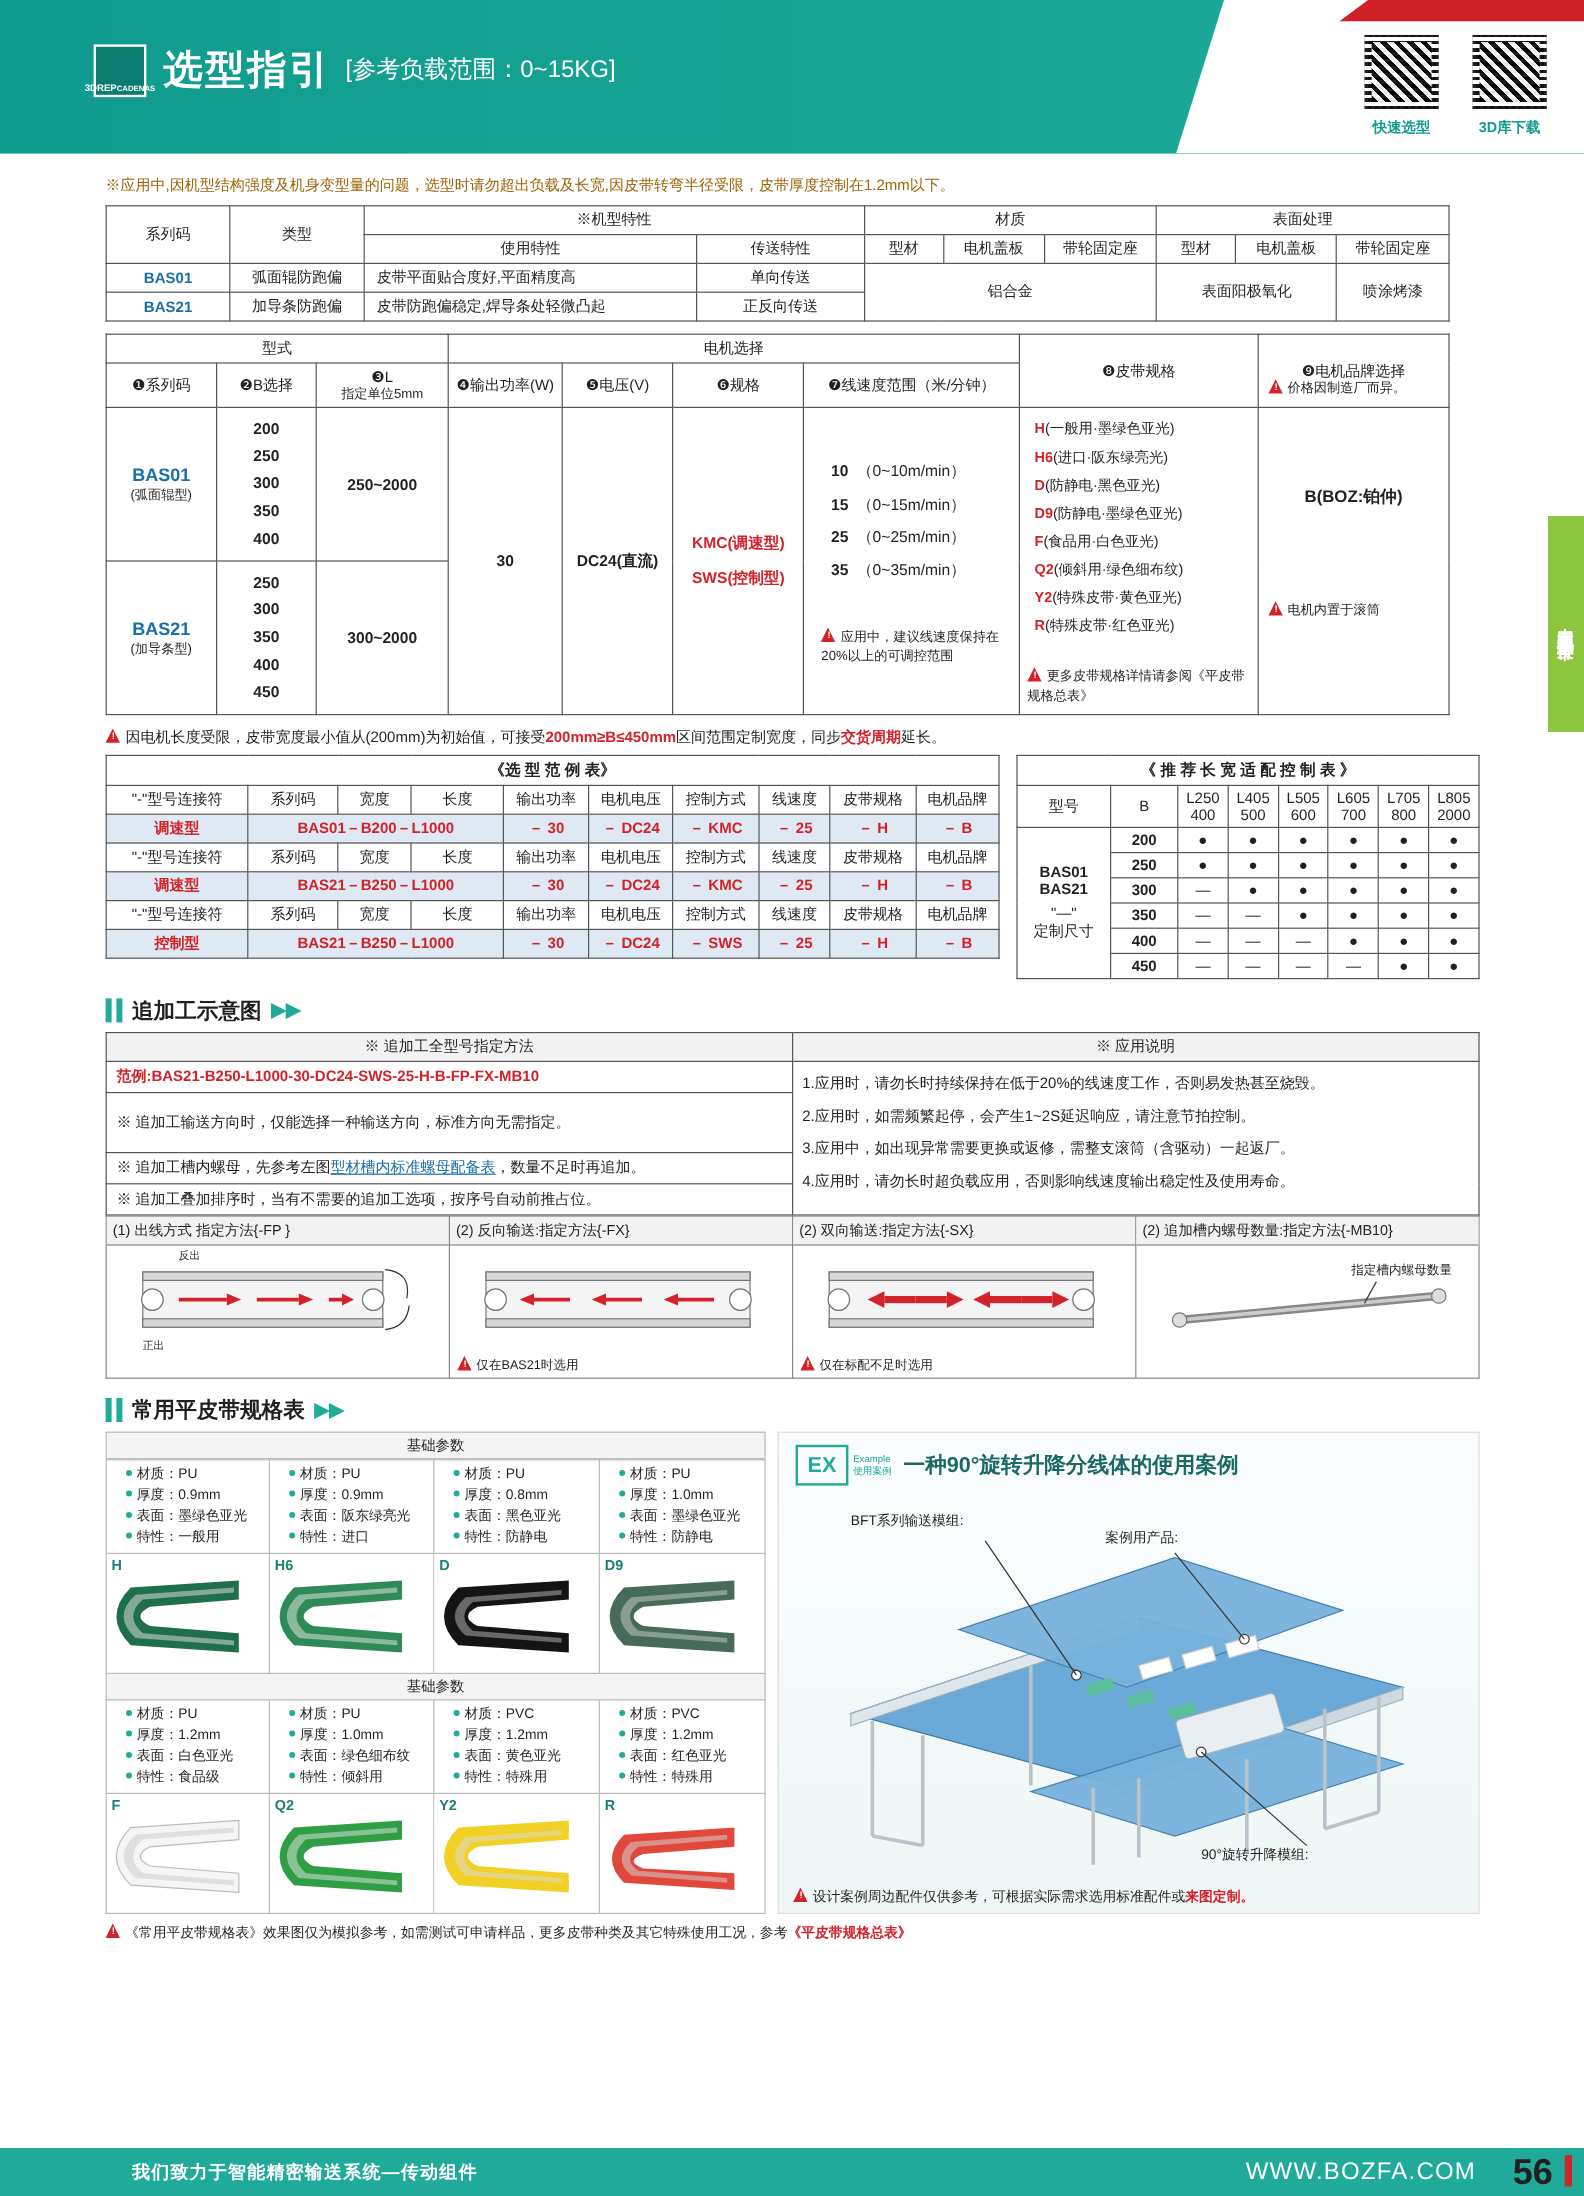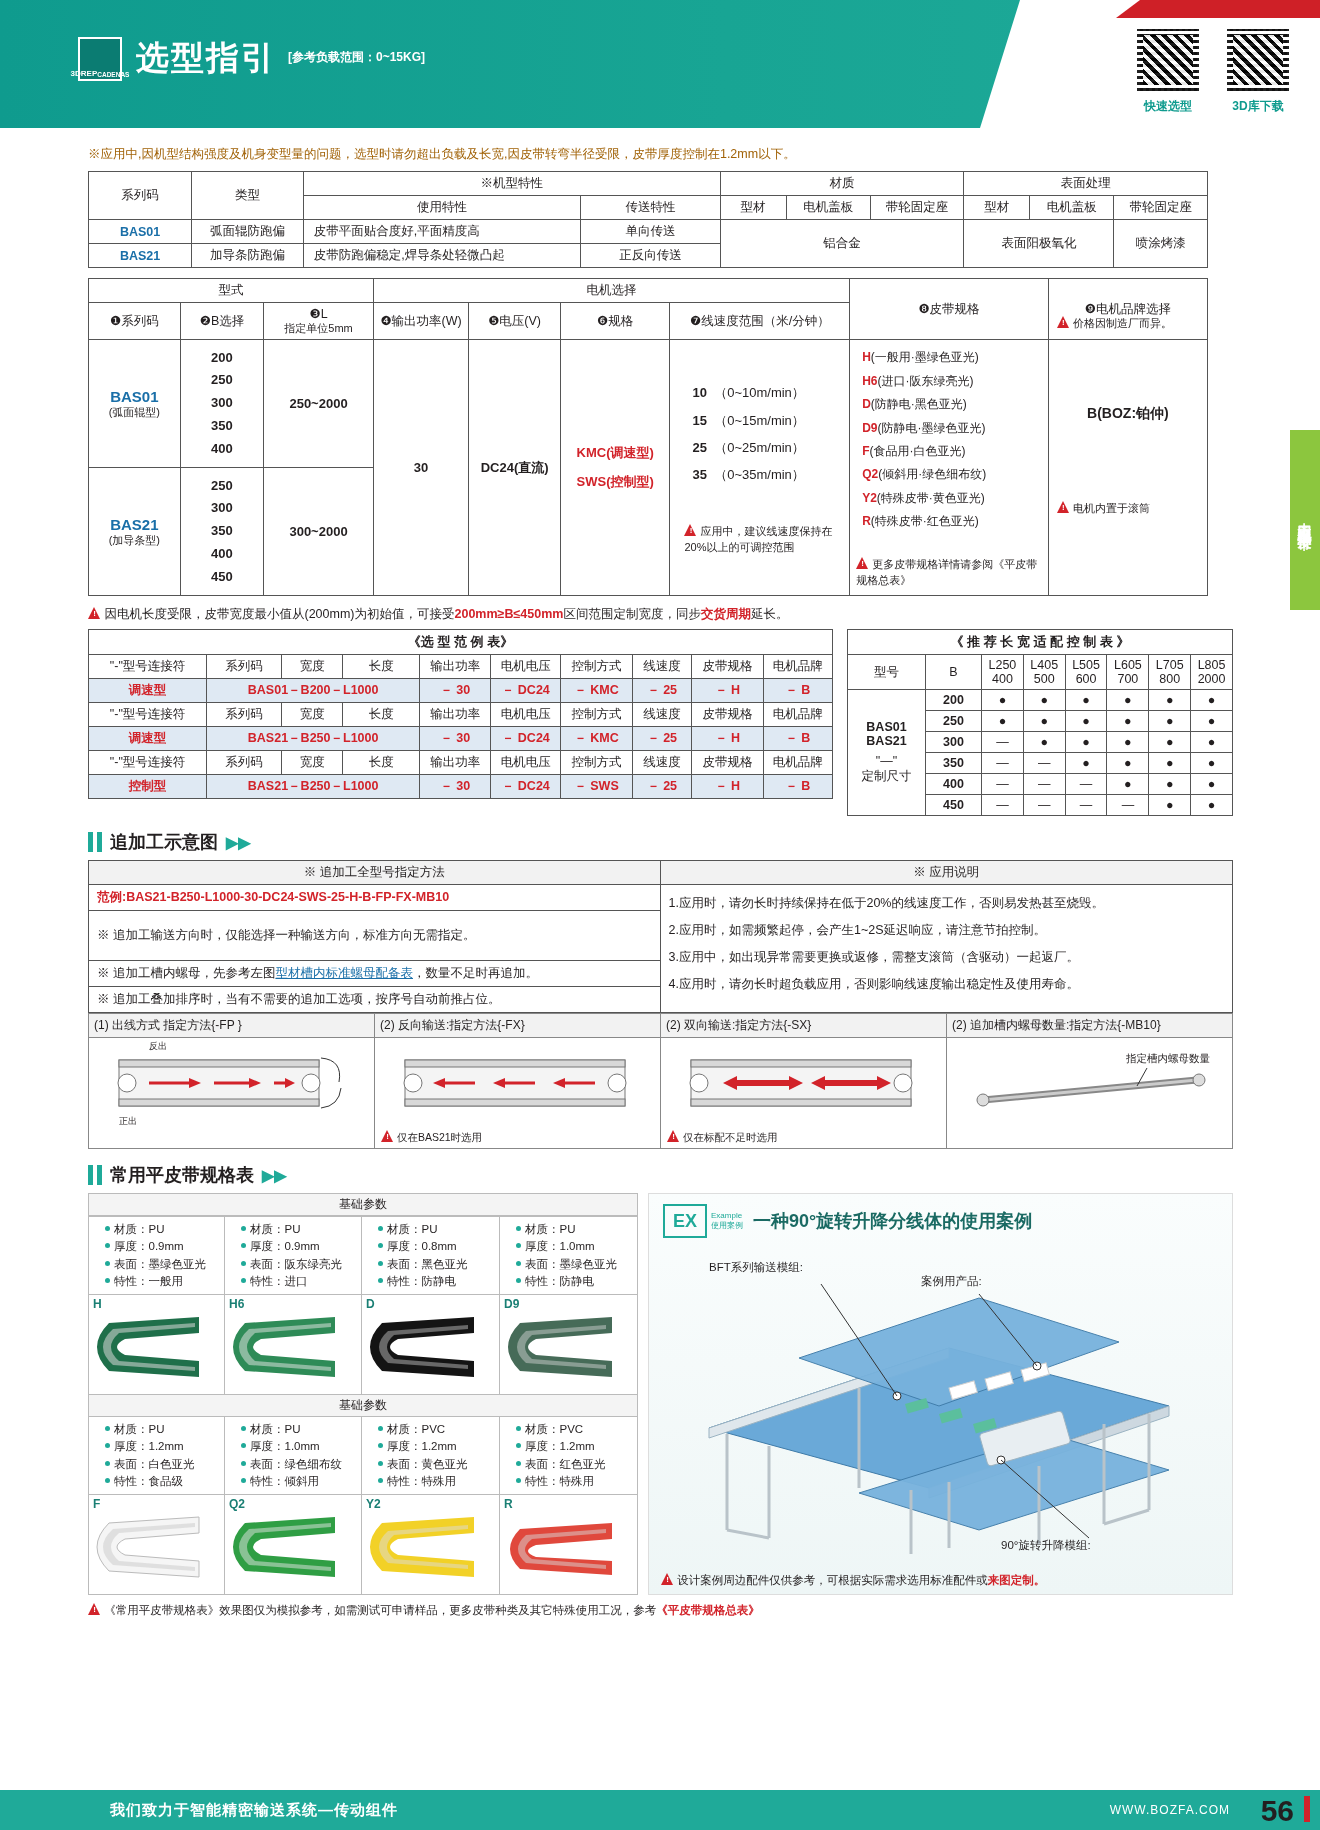--- a/index.html
+++ b/index.html
@@ -23,21 +23,21 @@
   .logo-box {
     width:44px; height:44px; background:#0b7c72; border:2px solid #fff;
     display:flex; flex-direction:row; align-items:flex-end; justify-content:center;
     color:#fff; font-size:8px; line-height:1.1; font-weight:bold;
   }
   .logo-box .l1{ font-size:8px; letter-spacing:0; }
   .logo-box .l2{ font-size:6.5px; }
   .banner-title {
     color:#fff; font-size:33px; font-weight:bold; margin-left:14px; letter-spacing:2px;
   }
-  .banner-sub { color:#fff; font-size:12px; margin-left:12px; padding-bottom:2px;font-weight:bold;}
+  .banner-sub { color:#fff; font-size:20px; margin-left:12px; padding-bottom:2px;}
   .banner-white {
     position:absolute; right:0; top:0; width:340px; height:128px;
     background:#fff;
     clip-path: polygon(40px 0, 340px 0, 340px 128px, 0 128px);
   }
   .banner-red {
     position:absolute; right:0; top:0; width:300px; height:128px;
     background:#cf2027;
     clip-path: polygon(120px 0, 300px 0, 300px 18px, 96px 18px);
   }
@@ -79,21 +79,21 @@
   .sec-bar { width:5px; height:20px; background:#1faa99; }
   .sec-bar2 { width:5px; height:20px; background:#1faa99; margin-left:-4px;}
   .sec-title { font-size:18px; font-weight:bold; color:#231f20;}
   .sec-arrow { color:#1faa99; font-size:16px; font-weight:bold;}
 
   .footer {
     position:absolute; left:0; bottom:0; width:1320px; height:40px;
     background:#1faa99; color:#fff; display:flex; align-items:center;
   }
   .footer .f1 { margin-left:110px; font-size:15px; font-weight:bold; letter-spacing:1px;}
-  .footer .f2 { margin-left:auto; margin-right:90px; font-size:12px; letter-spacing:1px;text-align:right;}
+  .footer .f2 { margin-left:auto; margin-right:90px; font-size:20px; letter-spacing:1px;text-align:right;}
   .pagenum { position:absolute; right:26px; bottom:2px; font-size:30px; font-weight:bold; color:#231f20;}
   .pagebar { position:absolute; right:10px; bottom:8px; width:6px; height:26px; background:#d2232a;}
 
   
   .belt-cell { border:1px solid #bbb; padding:4px 16px; font-size:11.5px; line-height:1.5;}
   .dot { display:inline-block; width:5px;height:5px;border-radius:50%;background:#1faa99;margin-right:4px;vertical-align:2px;}
   .belt-img { height:100px; border:1px solid #bbb; border-top:none; position:relative; overflow:hidden; background:#fff;}
   .belt-code { position:absolute; left:4px; top:2px; font-size:12px; font-weight:bold; color:#1a7f74; z-index:3;}
 
   .diagbox { border:1px solid #888; }

